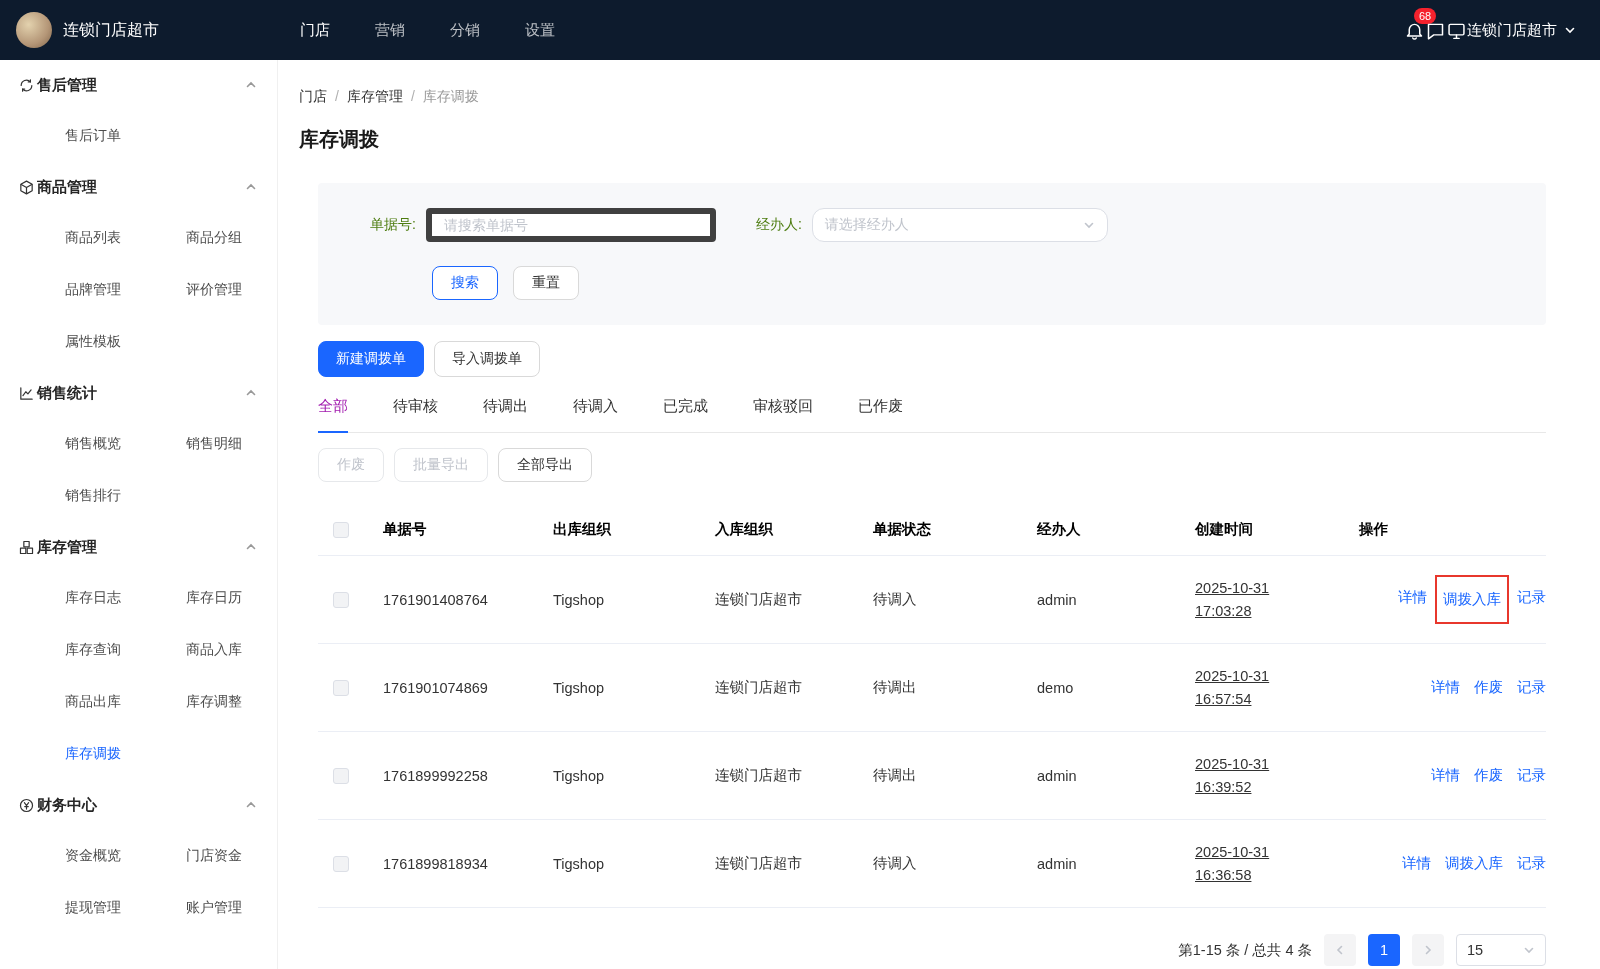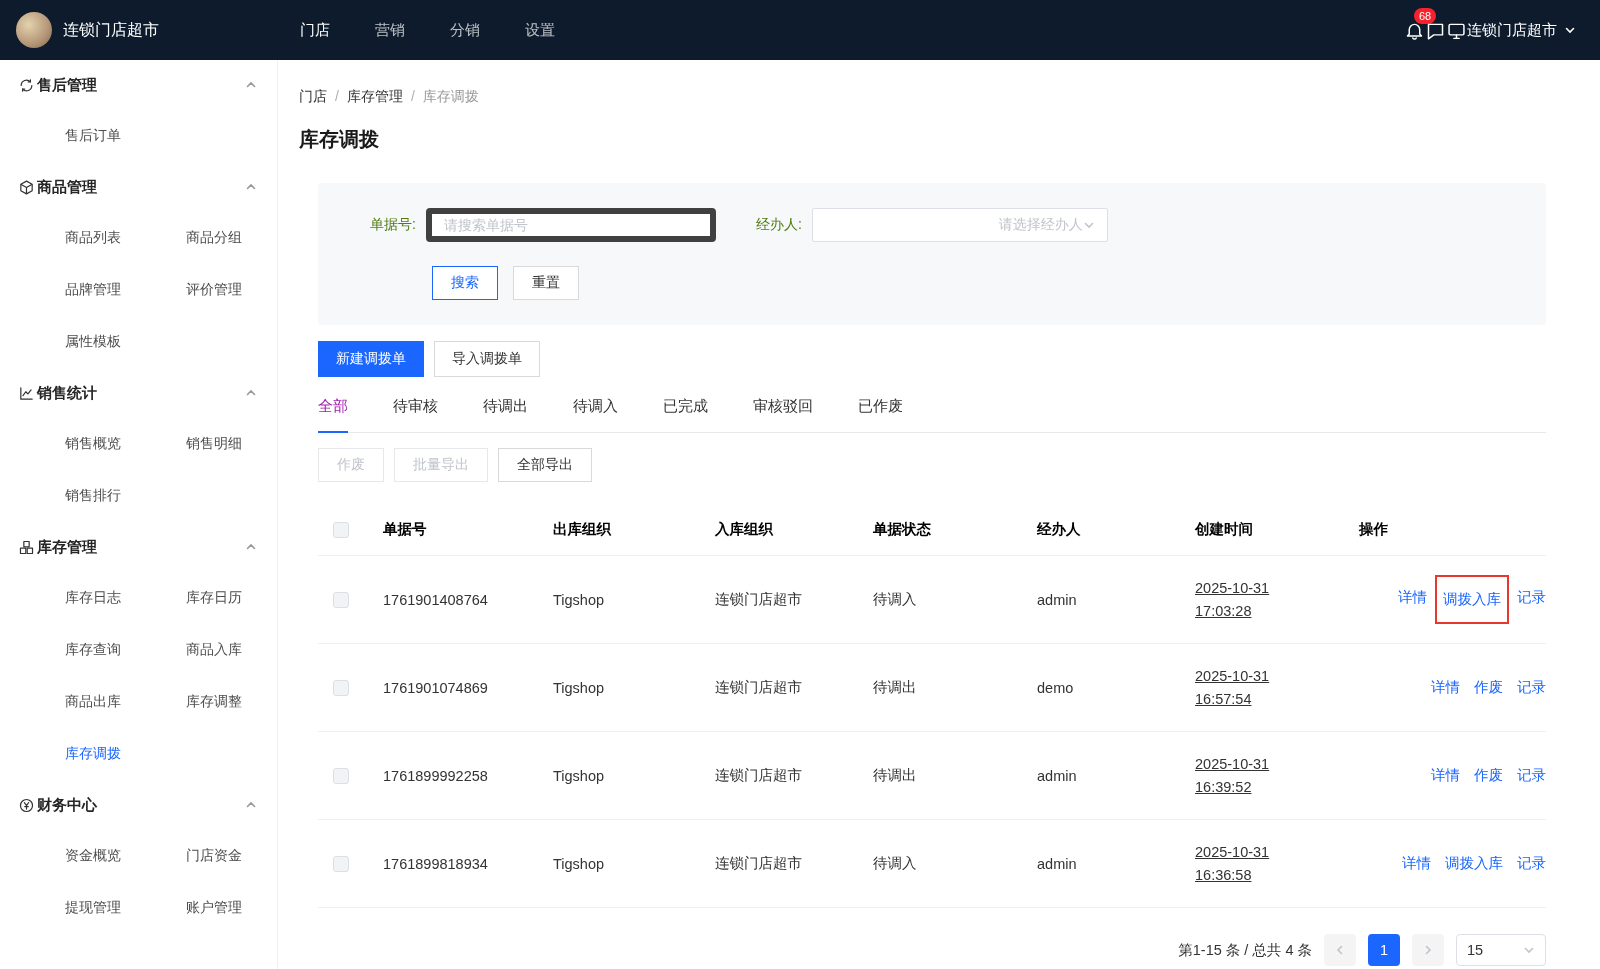--- a/index.html
+++ b/index.html
@@ -49,27 +49,27 @@
   .content { margin-left:19px; width:1228px; }
   
   .filter-card { margin-top:30px; background:#f7f8fa; border-radius:4px; padding:25px 0; }
   .f-row1 { display:flex; align-items:center; padding-left:52px; }
   .f-label { font-size:14px; color:#4d7c0f; }
   .f-input { margin-left:10px; width:290px; height:34px; background:#fff;
     border:6px solid #404040; border-radius:4px; padding:0 12px; font-size:14px;
     font-family:inherit; color:#6d28d9; outline:none; }
   .f-input::placeholder { color:#c0c4cc; }
   .f-select { margin-left:10px; width:296px; height:34px; background:#fff;
-    border:1px solid #dcdfe6; border-radius:2px; padding:0 12px; display:flex;
-    align-items:center; justify-content:flex-end; font-size:14px; cursor:pointer; }
+    border:1px solid #dcdfe6; border-radius:12px; padding:0 12px; display:flex;
+    align-items:center; justify-content:space-between; font-size:14px; cursor:pointer; }
   .f-select .ph { color:#c0c4cc; }
   .f-select .chev { color:#c0c4cc; display:flex; }
   .f-gap { margin-left:40px; }
   .f-row2 { margin-top:24px; padding-left:114px; display:flex; gap:15px; }
-  .btn { height:34px; padding:0 18px; border-radius:0; font-size:14px; font-family:inherit;
+  .btn { height:34px; padding:0 18px; border-radius:8px; font-size:14px; font-family:inherit;
     background:#fff; border:1px solid #d9d9d9; color:#333; cursor:pointer; }
   .btn.search { border-color:#1a66ff; color:#1a66ff; }
   
   .action-row { margin-top:16px; display:flex; gap:10px; }
   .btn.primary { height:36px; background:#1a66ff; border:1px solid #1a66ff; color:#fff; padding:0 17px; }
   .btn.outline { height:36px; padding:0 17px; }
   
   .tabs { margin-top:20px; display:flex; gap:45px; border-bottom:1px solid #e8e8e8; font-size:15px; }
   .tab { padding-bottom:15px; color:#333; cursor:pointer; border-bottom:2px solid transparent; margin-bottom:-1px; }
   .tab.active { color:#a21caf; border-bottom-color:#1a66ff; }

